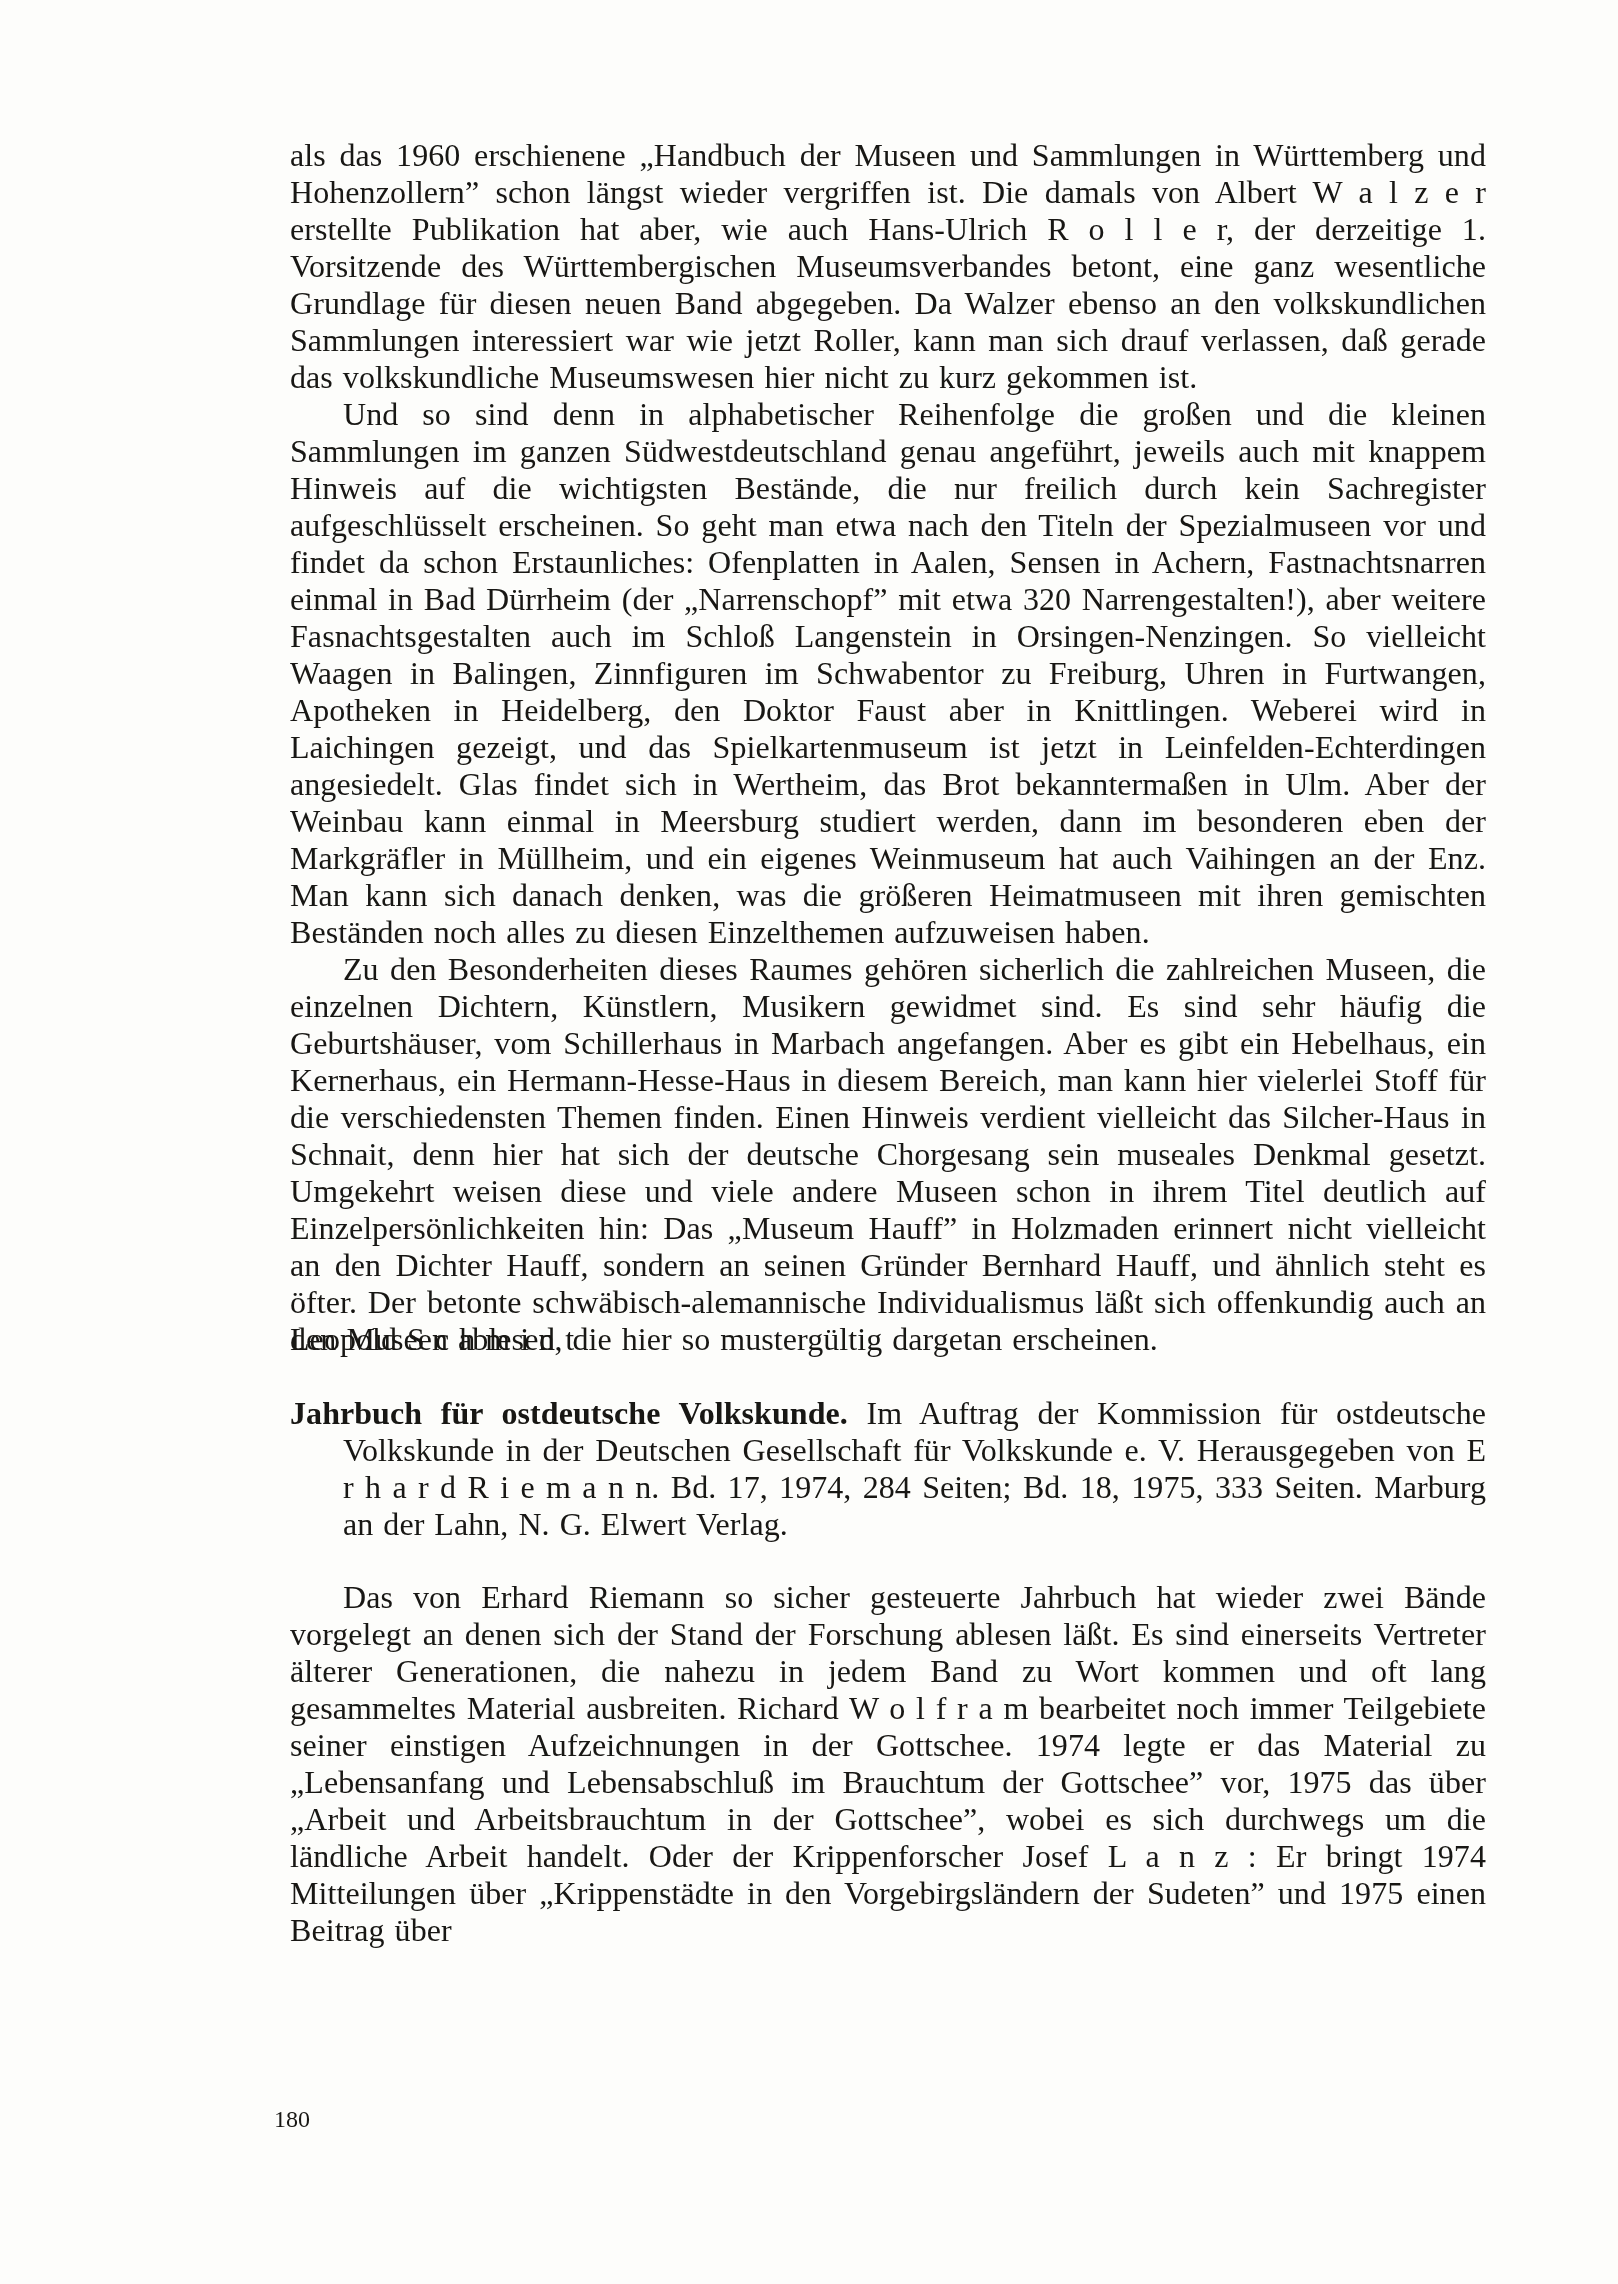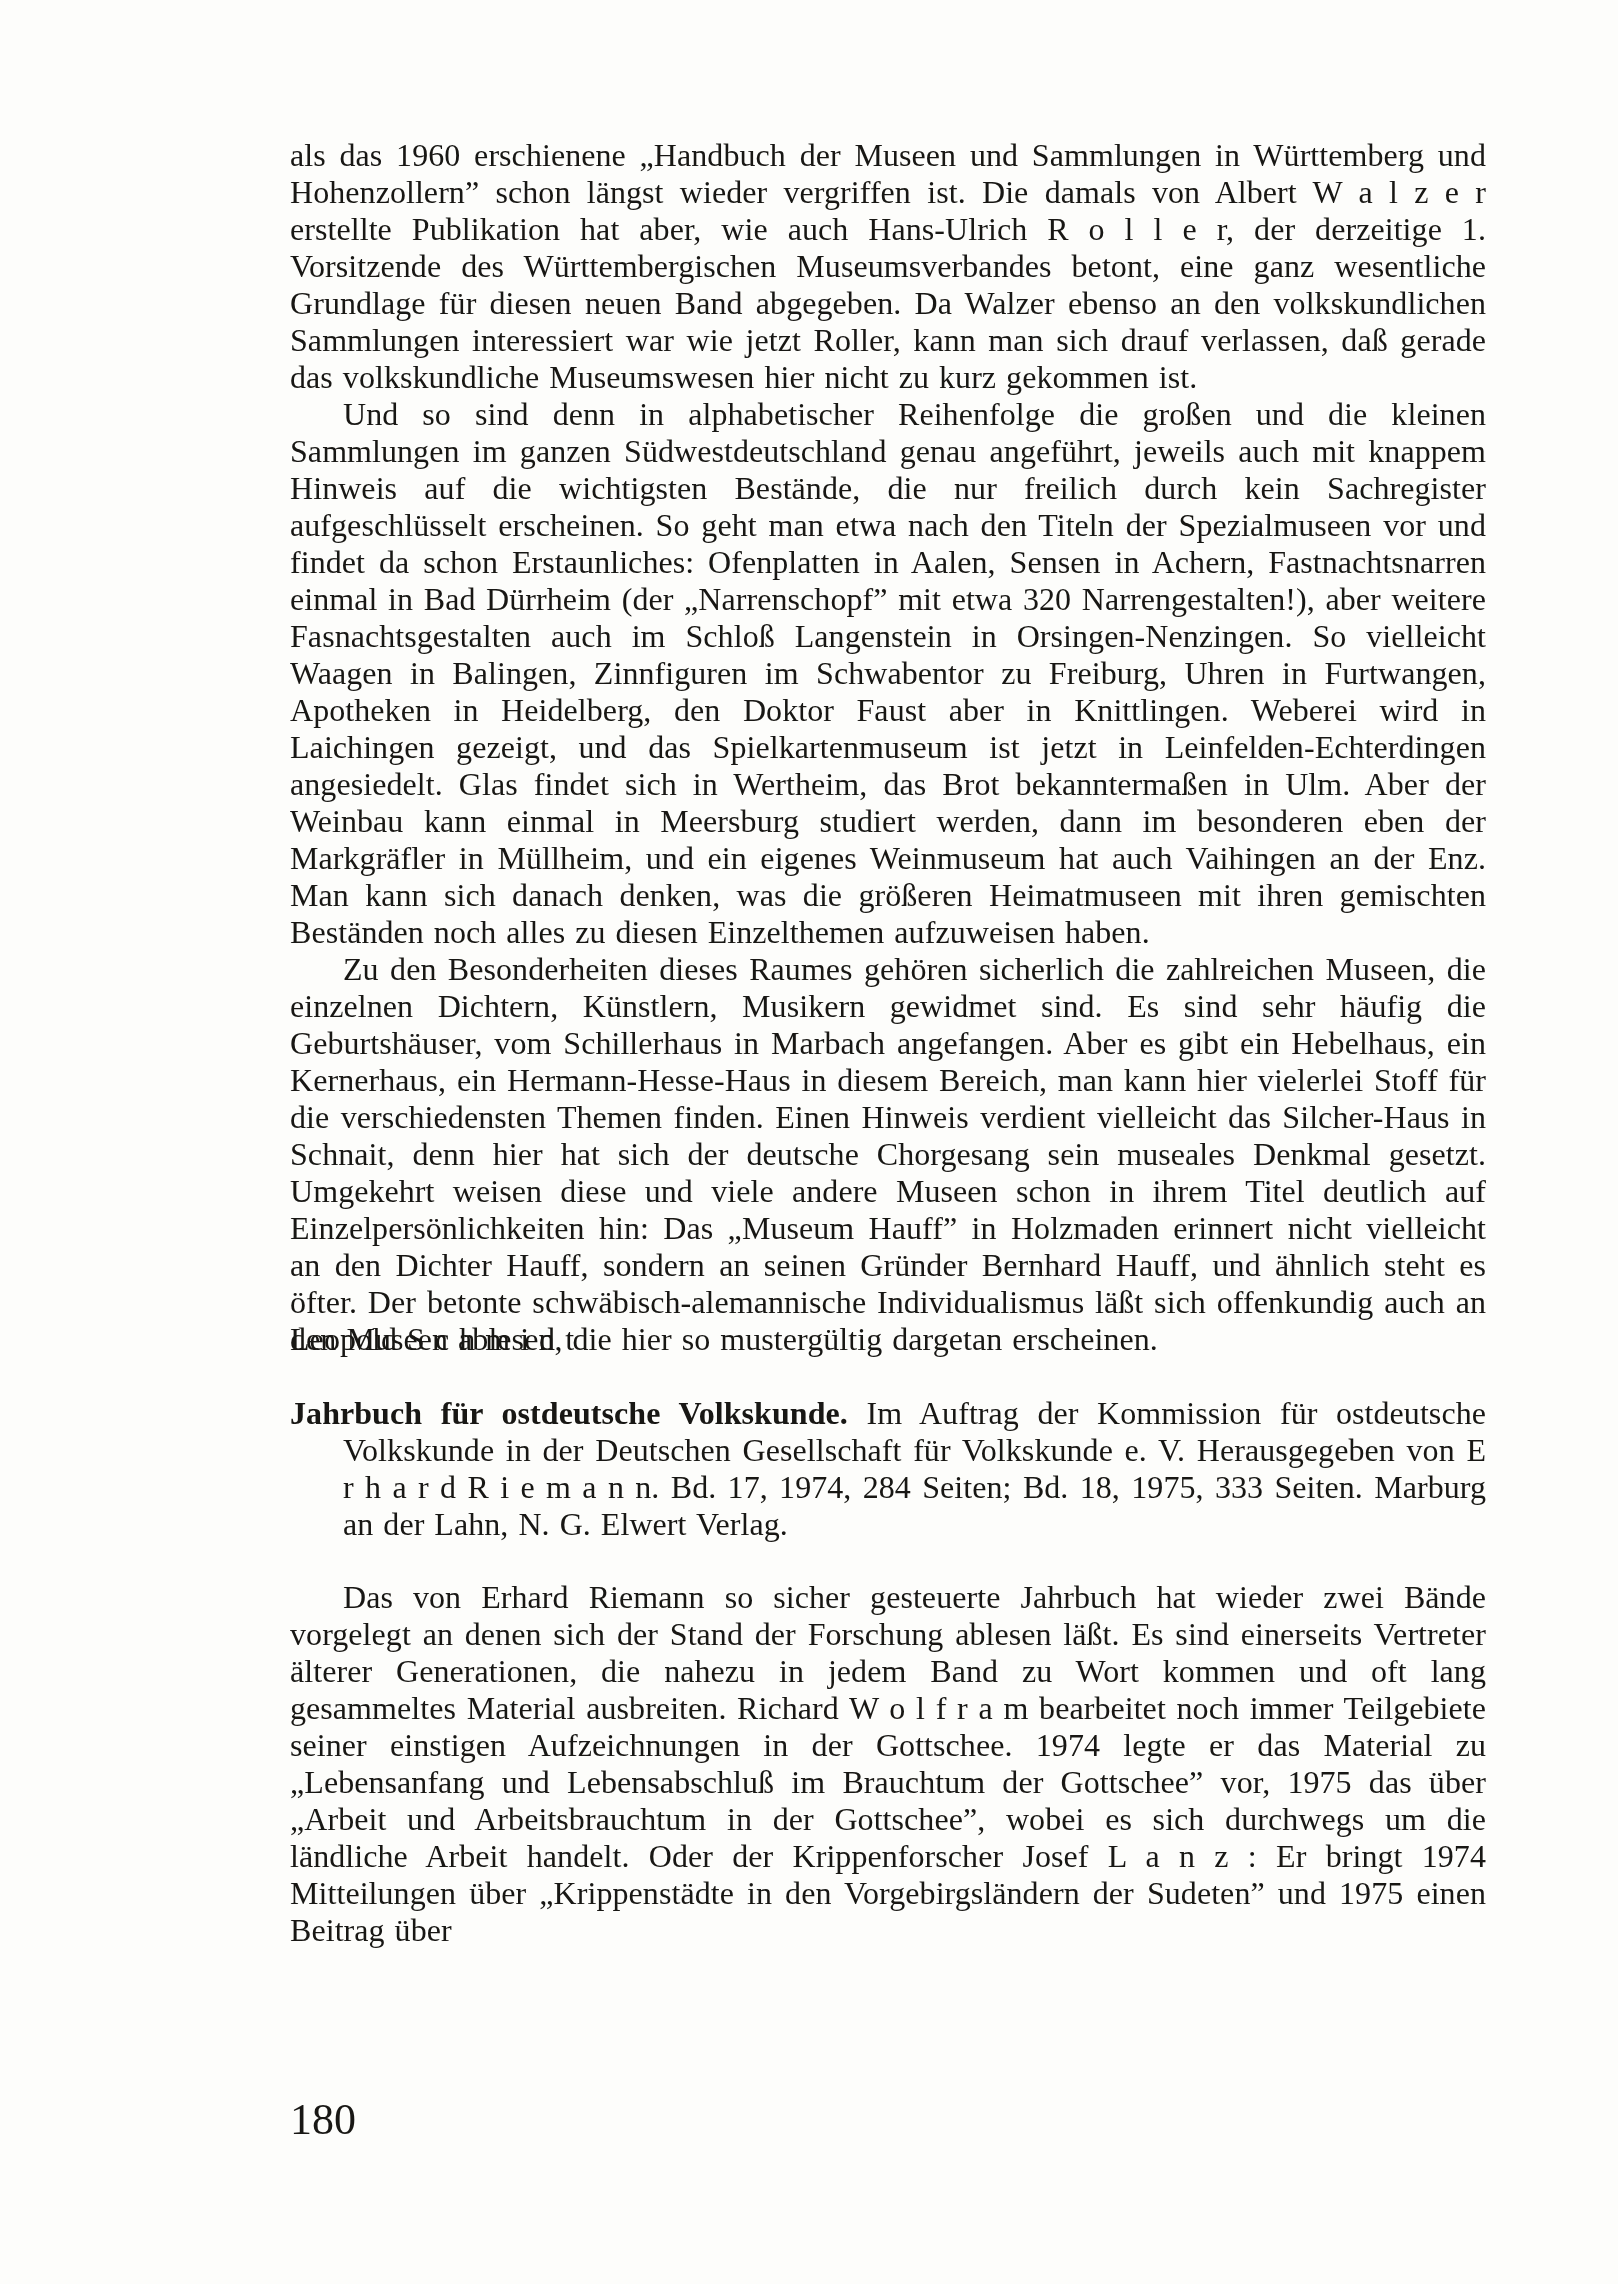--- a/index.html
+++ b/index.html
@@ -49,23 +49,23 @@
     margin-top: 37px;
     margin-bottom: 36px;
     padding-left: 53px;      
     text-indent: -53px;      
   }
 
   .biblio b { font-weight: bold; }
 
   .page-number {
     position: absolute;
-    left: 290px;
+    left: 274px;
     top: 2101px;
-    font-size: 44px;
+    font-size: 24px;
     line-height: 37px;
   }
 </style>
 </head>
 <body>
 
 <div class="page">
 
   <div class="textblock">
 

